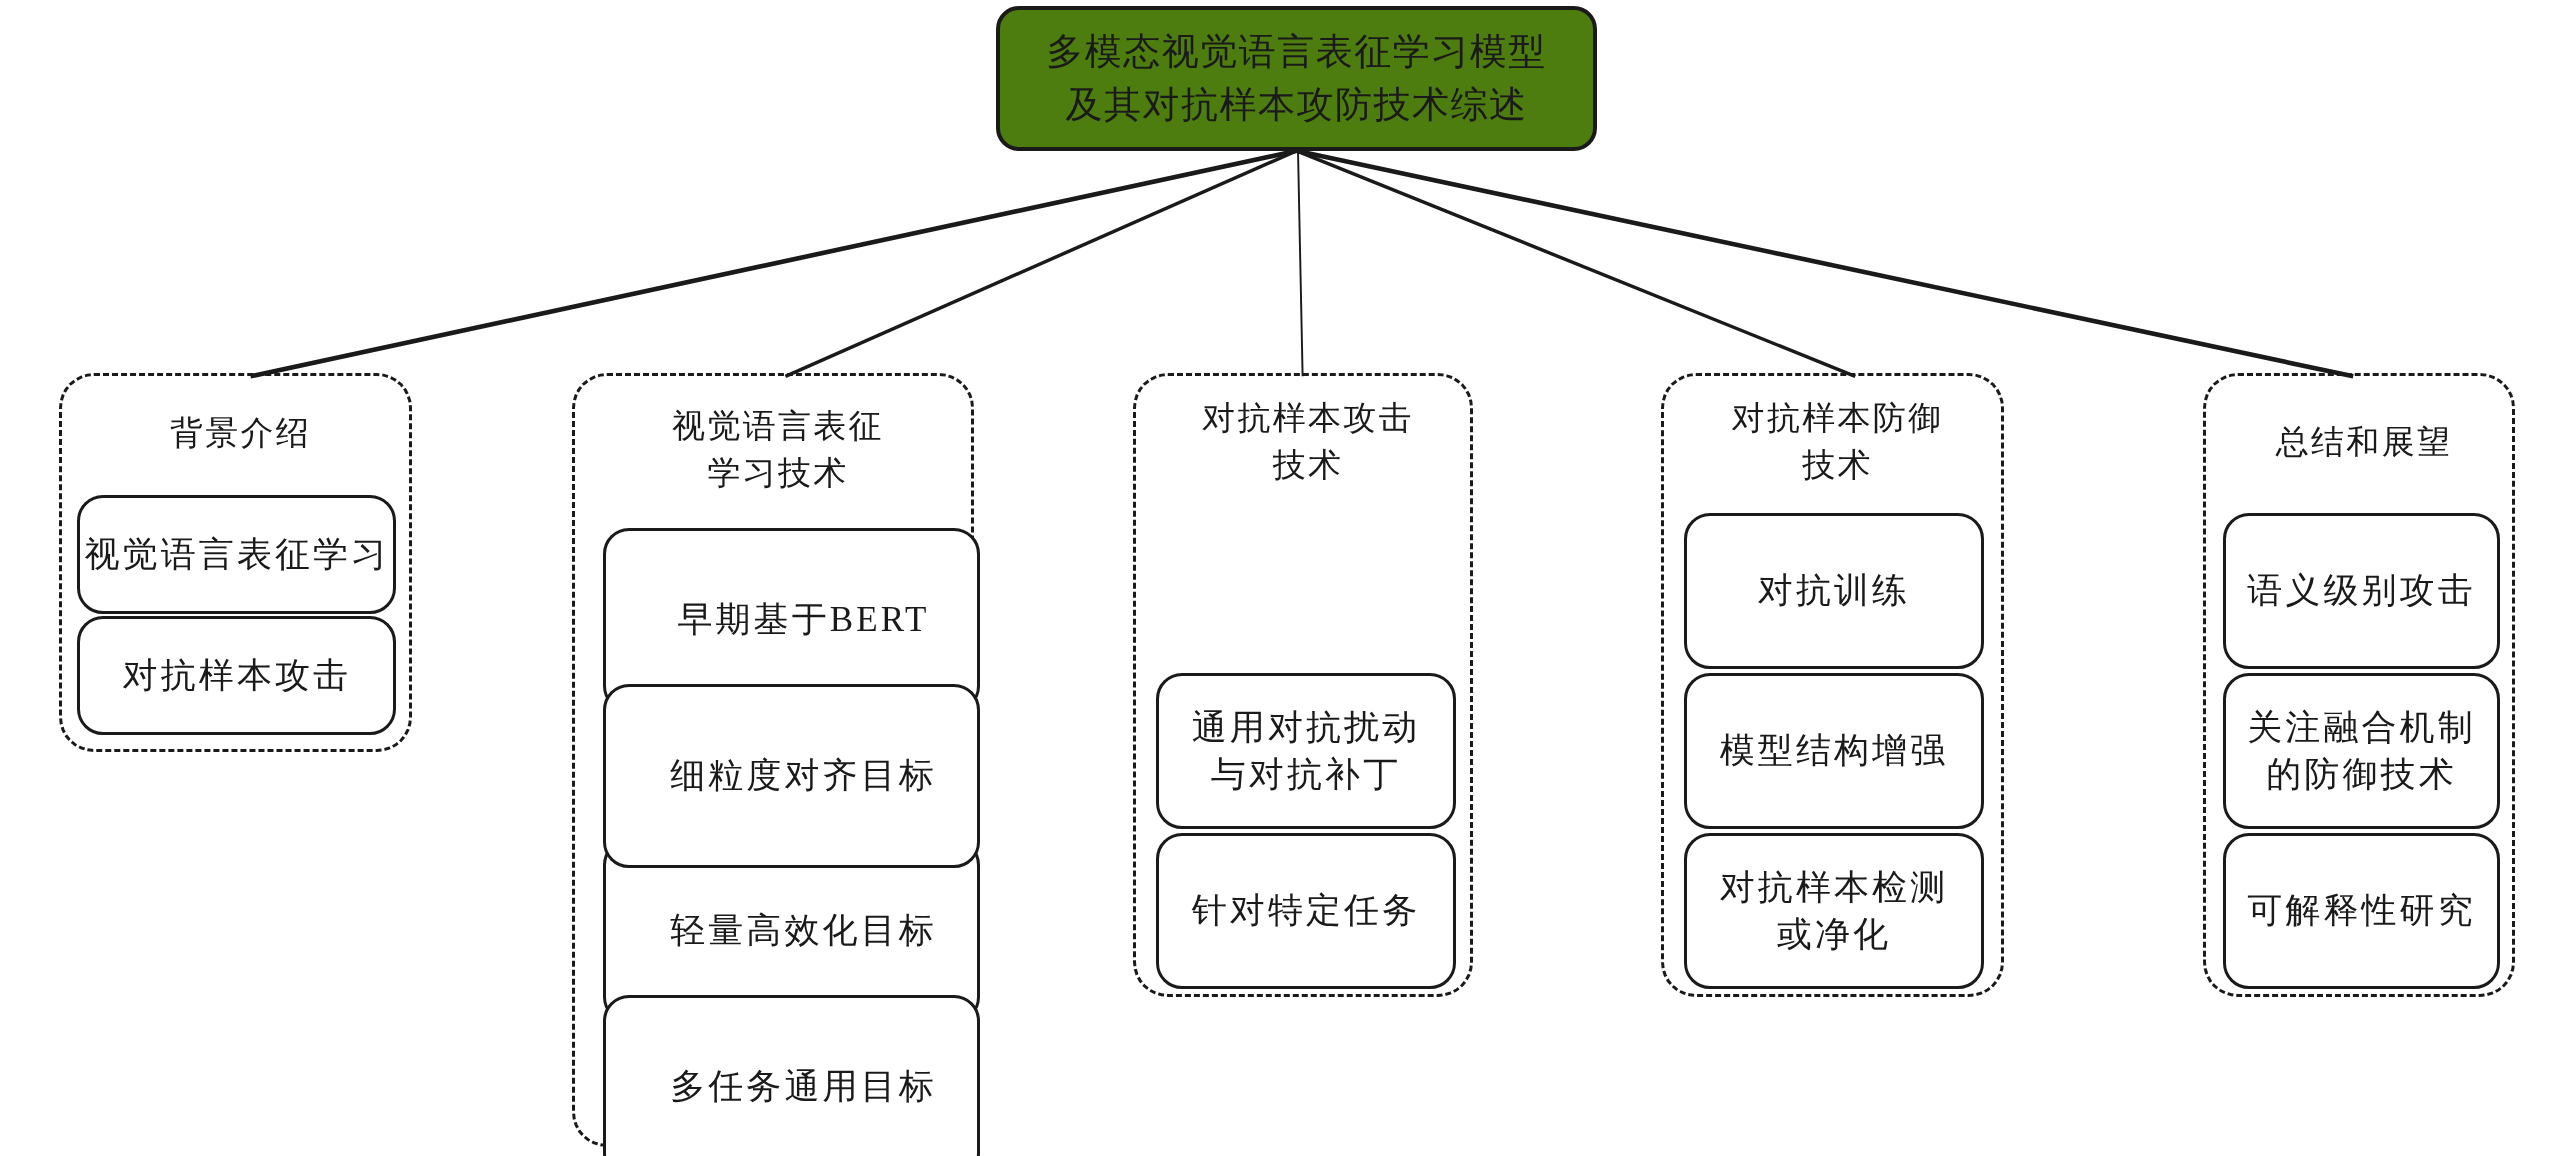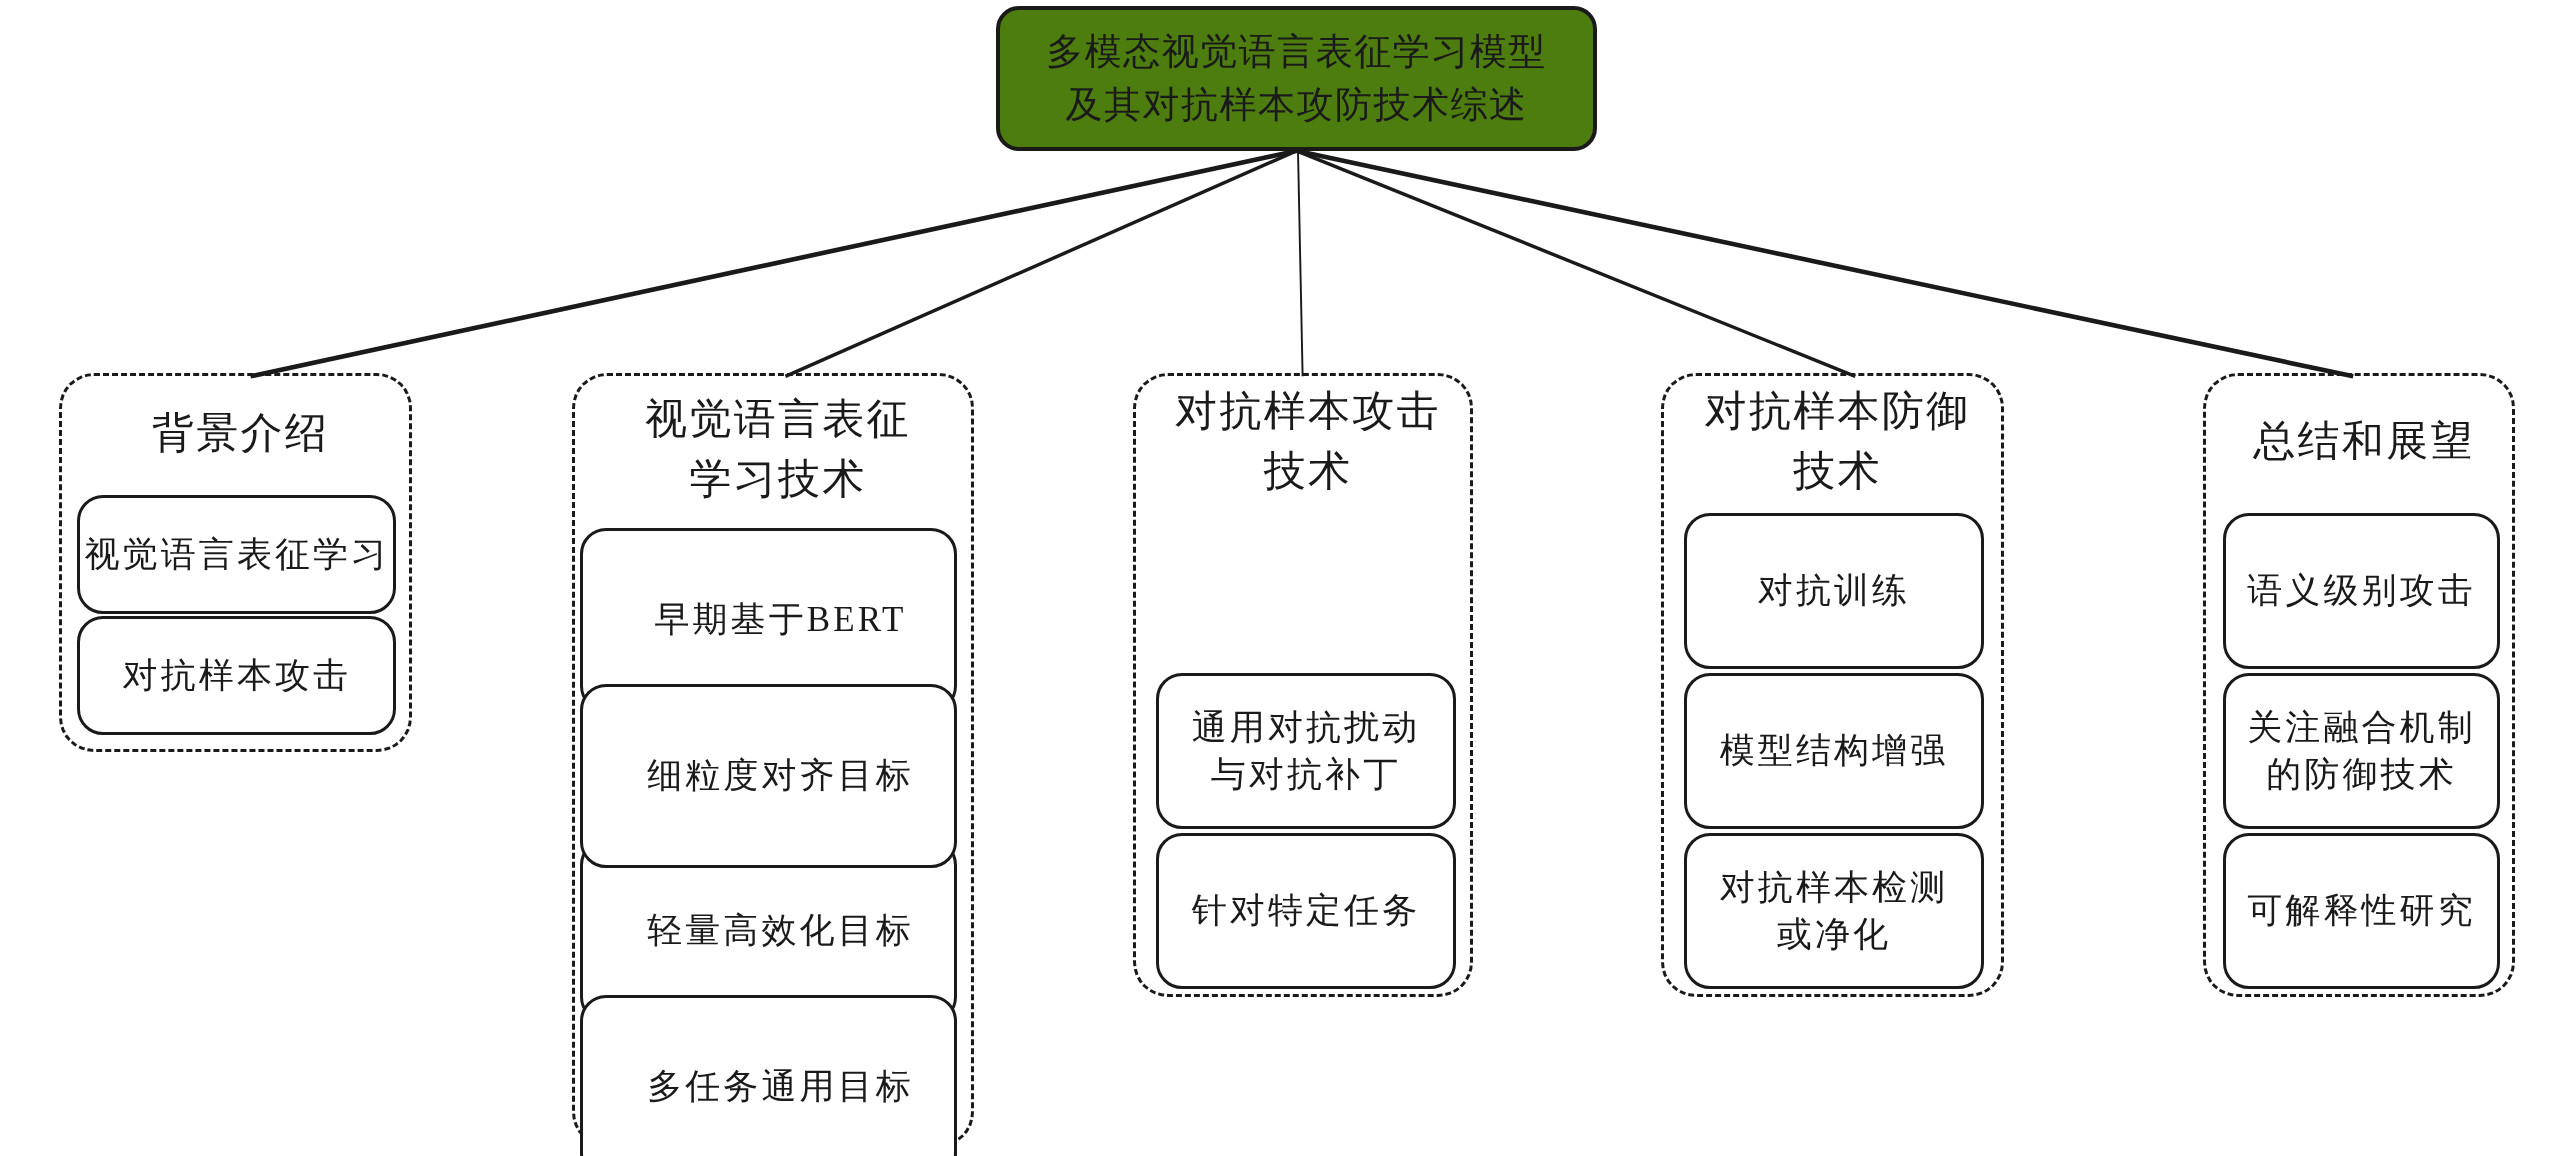--- a/index.html
+++ b/index.html
@@ -52,21 +52,21 @@
   .g3 { left: 1133px; top: 373px; width: 340px; height: 624px; }
   .g4 { left: 1661px; top: 373px; width: 343px; height: 624px; }
   .g5 { left: 2203px; top: 373px; width: 312px; height: 624px; }
   .group-title {
     position: absolute;
     left: 10px; right: 0; top: 0;
     display: flex;
     align-items: center;
     justify-content: center;
     text-align: center;
-    font-size: 42px;
+    font-size: 33px;
     line-height: 1.42;
     letter-spacing: 2.3px;
     white-space: pre-line;
   }
   .g1 .group-title { height: 115px; }
   .g2 .group-title { height: 148px; }
   .g3 .group-title, .g4 .group-title, .g5 .group-title { height: 132px; }
   .node {
     position: absolute;
     border: 3.8px solid #1a1a1a;
@@ -78,21 +78,21 @@
     text-align: center;
     font-size: 35px;
     line-height: 1.35;
     letter-spacing: 3.1px;
     white-space: pre-line;
     box-sizing: border-box;
   }
   .g1 .node { left: 15.4px; width: 319px; height: 119px; }
   .g1 .n1 { top: 119px; }
   .g1 .n2 { top: 240px; }
-  .g2 .node { left: 5px; width: 377px; height: 184px; padding-left: 24px; }
+  .g2 .node { left: 28px; width: 377px; height: 184px; padding-left: 24px; }
   .g2 .n1 { top: 152px; }
   .g2 .n2 { top: 308px; }
   .g2 .n3 { top: 463px; }
   .g2 .n4 { top: 619px; }
   .g3 .node { left: 20px; width: 300px; height: 156px; }
   .g4 .node { left: 20px; width: 300px; height: 156px; }
   .g5 .node { left: 17px; width: 277px; height: 156px; }
   .g3 .n1, .g4 .n1, .g5 .n1 { top: 137px; }
   .g3 .n2, .g4 .n2, .g5 .n2 { top: 297px; }
   .g3 .n3, .g4 .n3, .g5 .n3 { top: 457px; }

